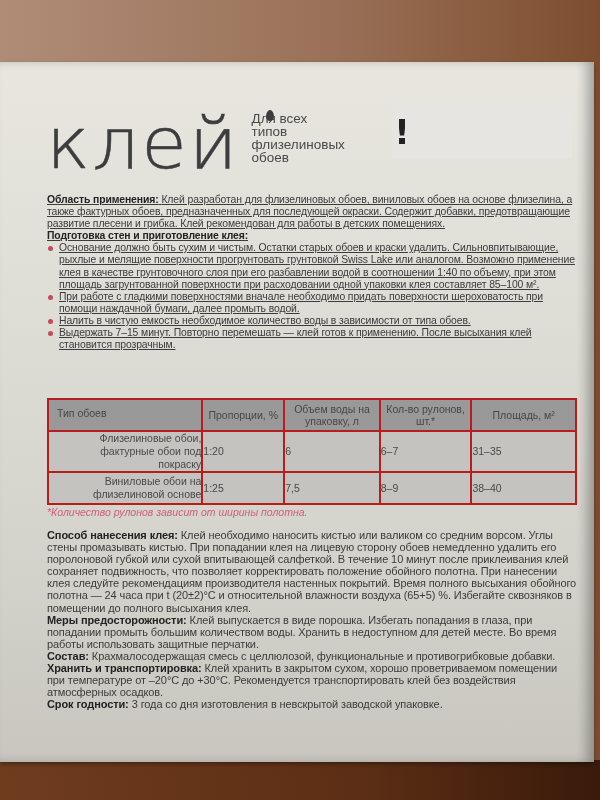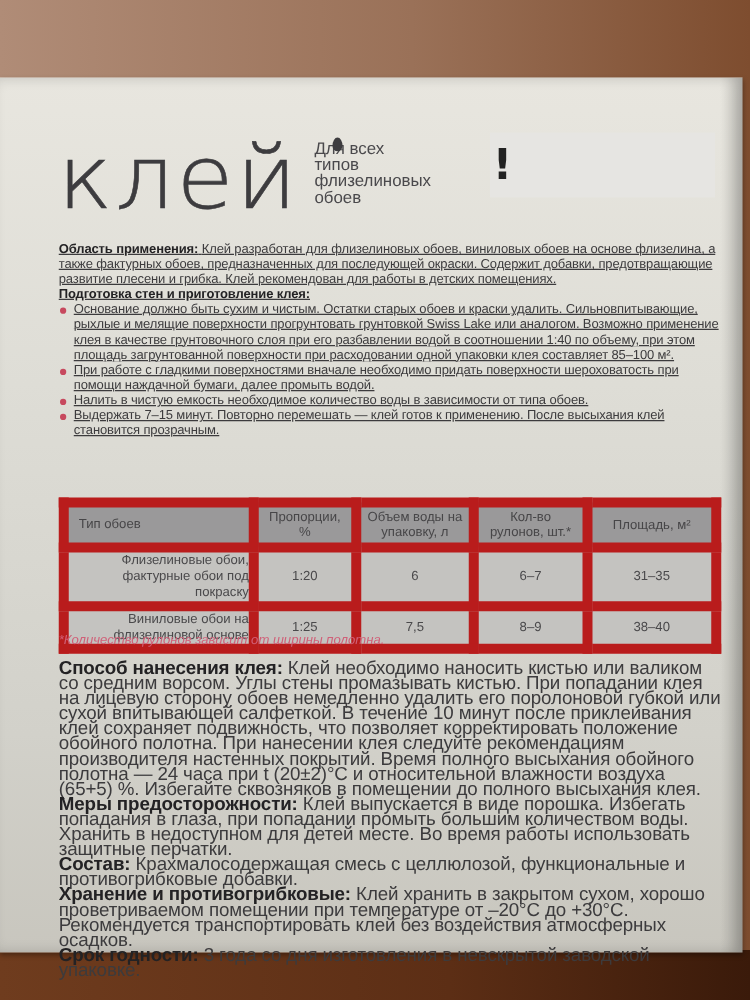--- a/index.html
+++ b/index.html
@@ -64,37 +64,37 @@
   .bullets { list-style: none; margin: 0; padding: 0; }
   .bullets li { position: relative; padding-left: 12px; }
   .bullets li::before {
     content: ""; position: absolute; left: 1px; top: 4px;
     width: 5px; height: 5px; border-radius: 50%; background: #c7495e;
   }
   table.spec {
     position: absolute; left: 47px; top: 398px; width: 530px;
     border-collapse: collapse; font-size: 10.5px; color: #4a494b;
   }
-  table.spec th, table.spec td { border: 8px solid #b91c1c; }
+  table.spec th, table.spec td { border: 2px solid #b91c1c; }
   table.spec th {
     background: #9a999a; font-weight: normal; height: 32px; text-align: center;
     line-height: 12px; padding: 2px 4px; color: #474648;
   }
   table.spec th.first { text-align: left; padding-left: 8px; vertical-align: top; padding-top: 7px; }
   table.spec td {
-    background: #c4c3c0; height: 32px; text-align: center; line-height: 13px;
+    background: #c4c3c0; height: 32px; text-align: left; line-height: 13px;
   }
   table.spec td.first { text-align: right; padding-left: 8px; }
   .footnote {
     position: absolute; left: 47px; top: 506px; font-size: 10.5px;
     color: #d06078; font-style: italic;
   }
   .lower {
     position: absolute; left: 47px; top: 529px; width: 530px;
-    font-size: 15px; line-height: 12.1px; color: #3c3b3d; letter-spacing: -0.1px;
+    font-size: 11px; line-height: 12.1px; color: #3c3b3d; letter-spacing: -0.1px;
   }
   .lower b { color: #232224; }
 </style>
 </head>
 <body>
 
 <div class="bg-bottom"></div>
 
 <div class="box"></div>
 
@@ -171,20 +171,20 @@
   </p>
   <p class="p">
     <b>Меры предосторожности:</b>
     <span>Клей выпускается в виде порошка. Избегать попадания в глаза, при попадании промыть большим количеством воды. Хранить в недоступном для детей месте. Во время работы использовать защитные перчатки.</span>
   </p>
   <p class="p">
     <b>Состав:</b>
     <span>Крахмалосодержащая смесь с целлюлозой, функциональные и противогрибковые добавки.</span>
   </p>
   <p class="p">
-    <b>Хранение и противогрибковые:</b>
+    <b>Хранить и транспортировка:</b>
     <span>Клей хранить в закрытом сухом, хорошо проветриваемом помещении при температуре от –20°C до +30°C. Рекомендуется транспортировать клей без воздействия атмосферных осадков.</span>
   </p>
   <p class="p">
     <b>Срок годности:</b>
     <span>3 года со дня изготовления в невскрытой заводской упаковке.</span>
   </p>
 </div>
 
 </body></html>

